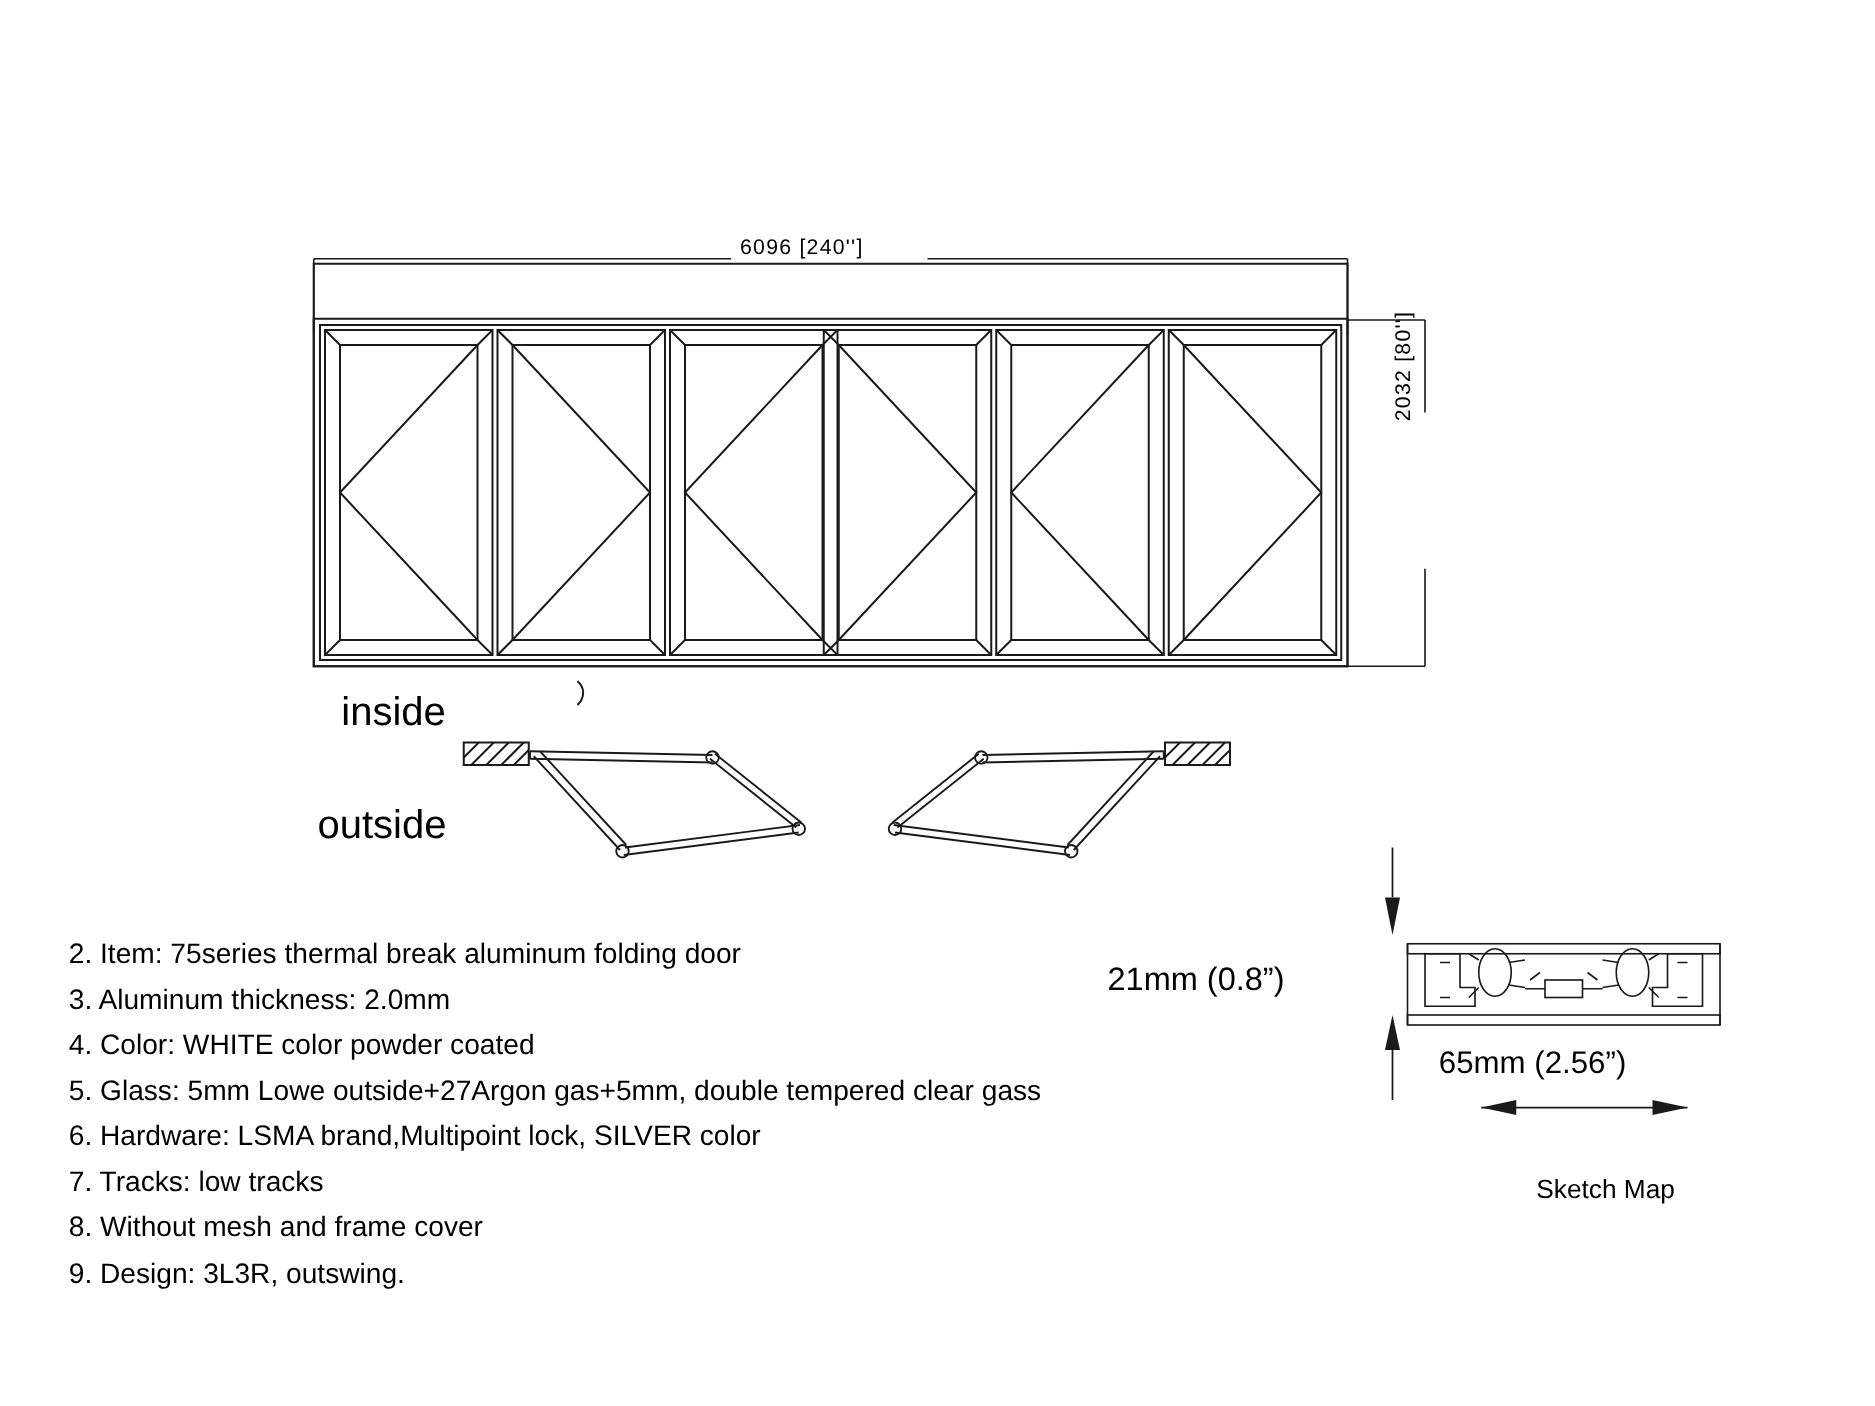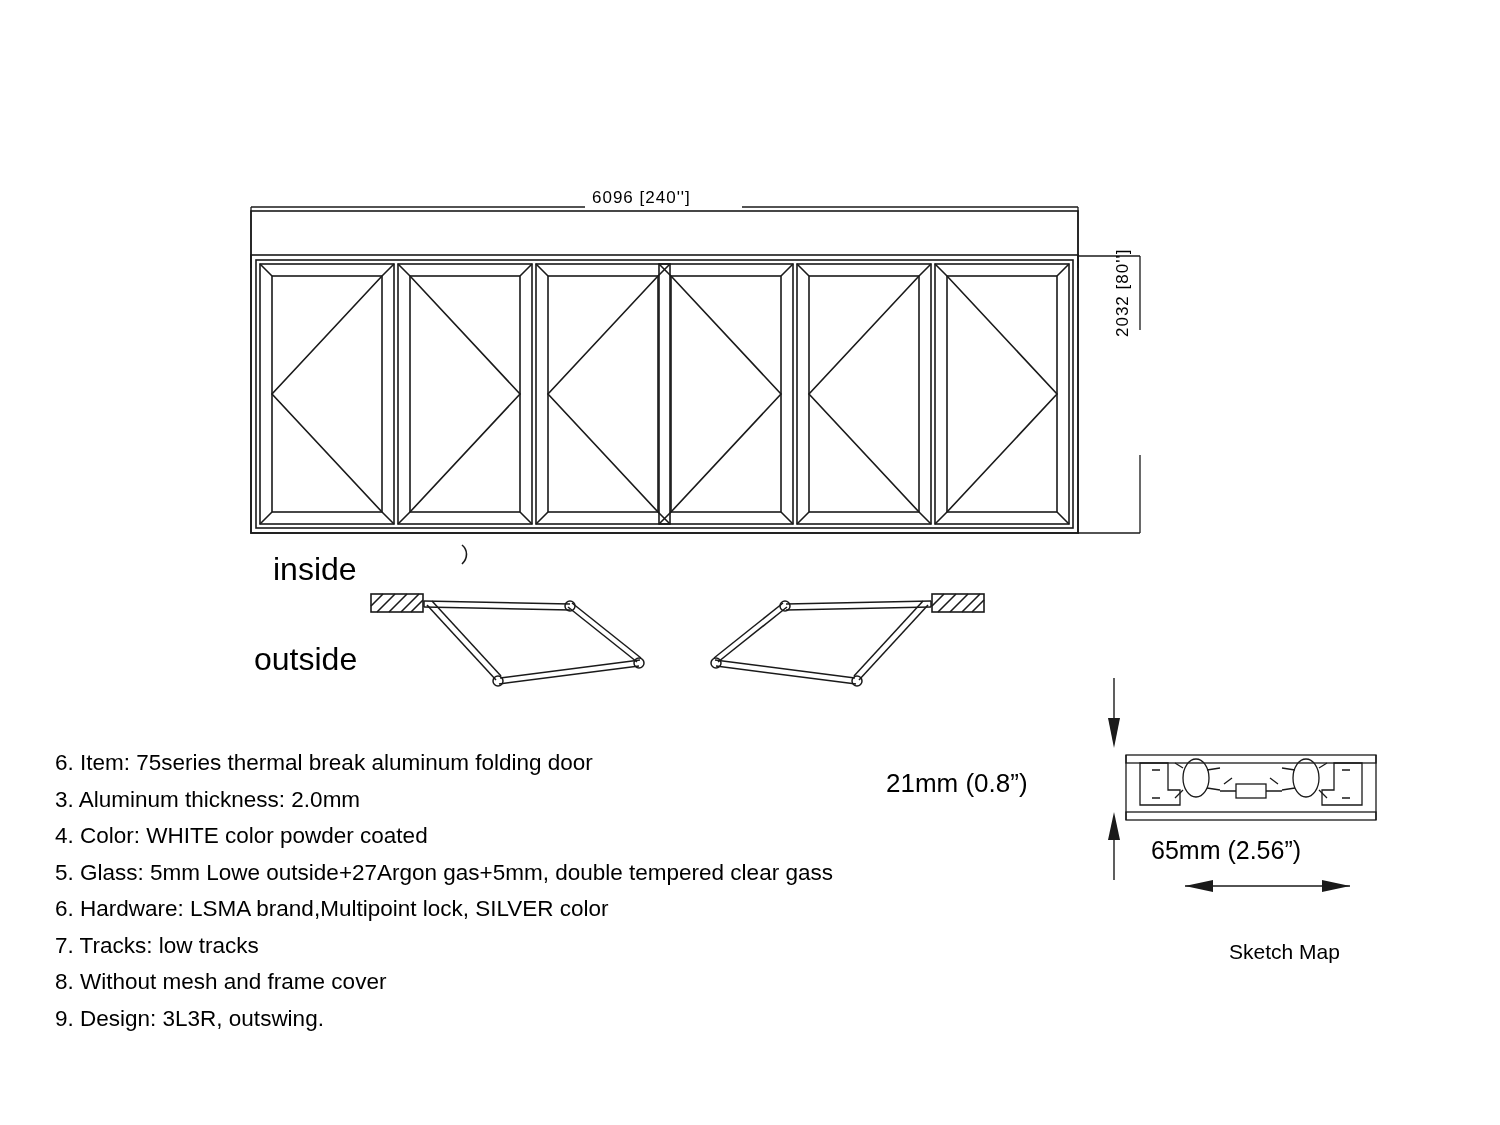--- a/index.html
+++ b/index.html
@@ -298,21 +298,21 @@
 
   <div class="dim-label" id="dim-width-label">6096 [240'']</div>
 
   <div class="dim-label" id="dim-height-label">2032 [80'']</div>
 
   <div class="side-label" id="label-inside">inside</div>
 
   <div class="side-label" id="label-outside">outside</div>
 
   <ul class="spec-list">
-    <li>6. Item: 75series thermal break aluminum folding door</li>
+    <li>2. Item: 75series thermal break aluminum folding door</li>
     <li>3. Aluminum thickness: 2.0mm</li>
     <li>4. Color: WHITE color powder coated</li>
     <li>5. Glass: 5mm Lowe outside+27Argon gas+5mm, double tempered clear gass</li>
     <li>6. Hardware: LSMA brand,Multipoint lock, SILVER color</li>
     <li>7. Tracks: low tracks</li>
     <li>8. Without mesh and frame cover</li>
     <li>9. Design: 3L3R, outswing.</li>
   </ul>
 
   <div class="sk-label" id="sketch-dim-vertical">21mm (0.8”)</div>

